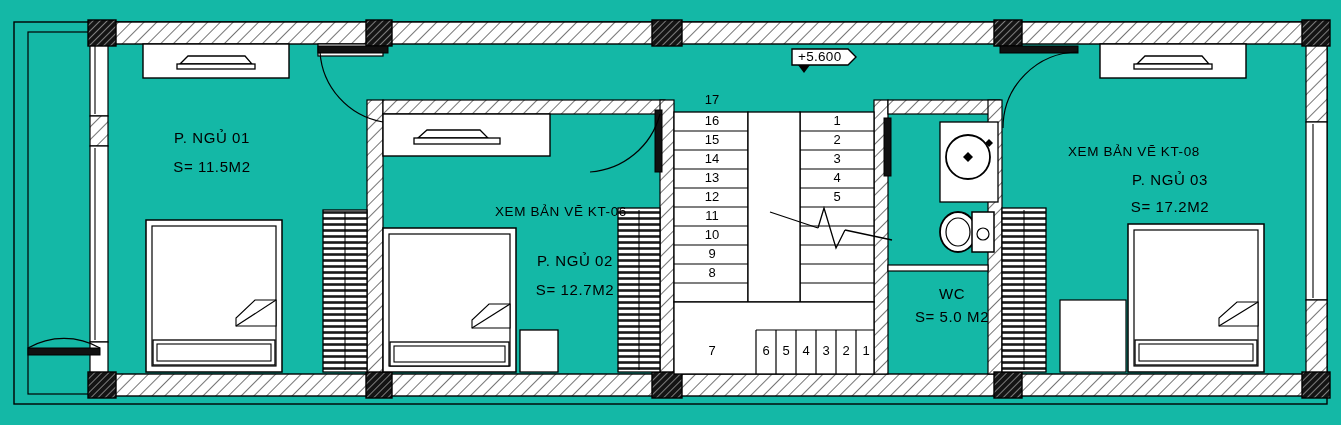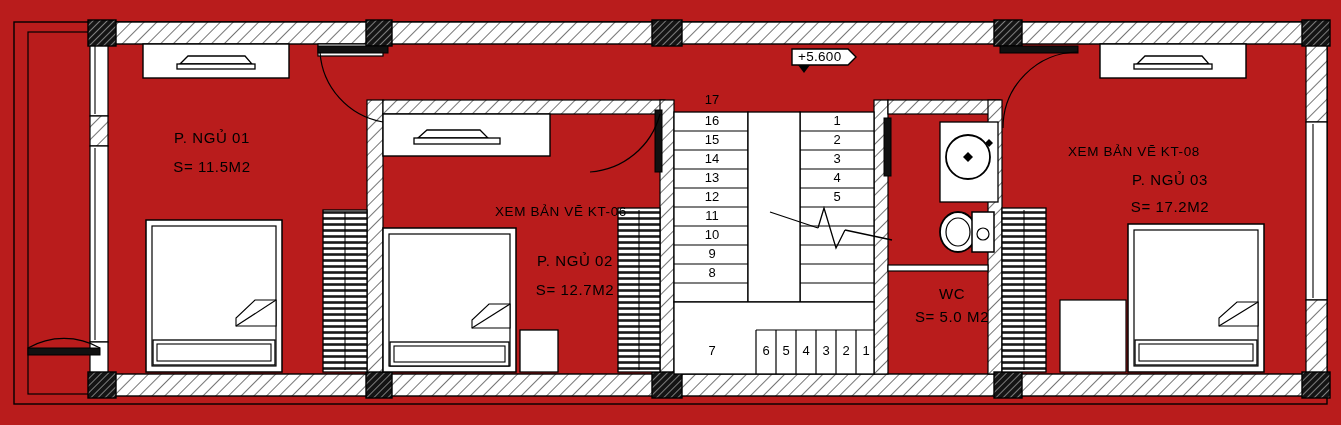--- a/index.html
+++ b/index.html
@@ -1,21 +1,21 @@
 <!DOCTYPE html>
 <html><head>
 <meta charset="utf-8">
 <title>Floor Plan</title>
 <style>
   html,body{margin:0;padding:0;background:#ffffff;}
   body{
     font-family:"Liberation Sans", sans-serif;
     width:1341px;height:425px;overflow:hidden;
   }
-  #plan-root{position:relative;width:1341px;height:425px;background:#b91c1c;}
+  #plan-root{position:relative;width:1341px;height:425px;background:#14b8a6;}
   svg#plan-svg{display:block;width:1341px;height:425px;}
   .lbl{
     font-family:"Liberation Sans", sans-serif;
     fill:#000000;
     font-size:14px;
     letter-spacing:0.6px;
     dominant-baseline:middle;
   }
   .lbl-room{font-size:15px;}
   .lbl-ref{font-size:13.5px;}

